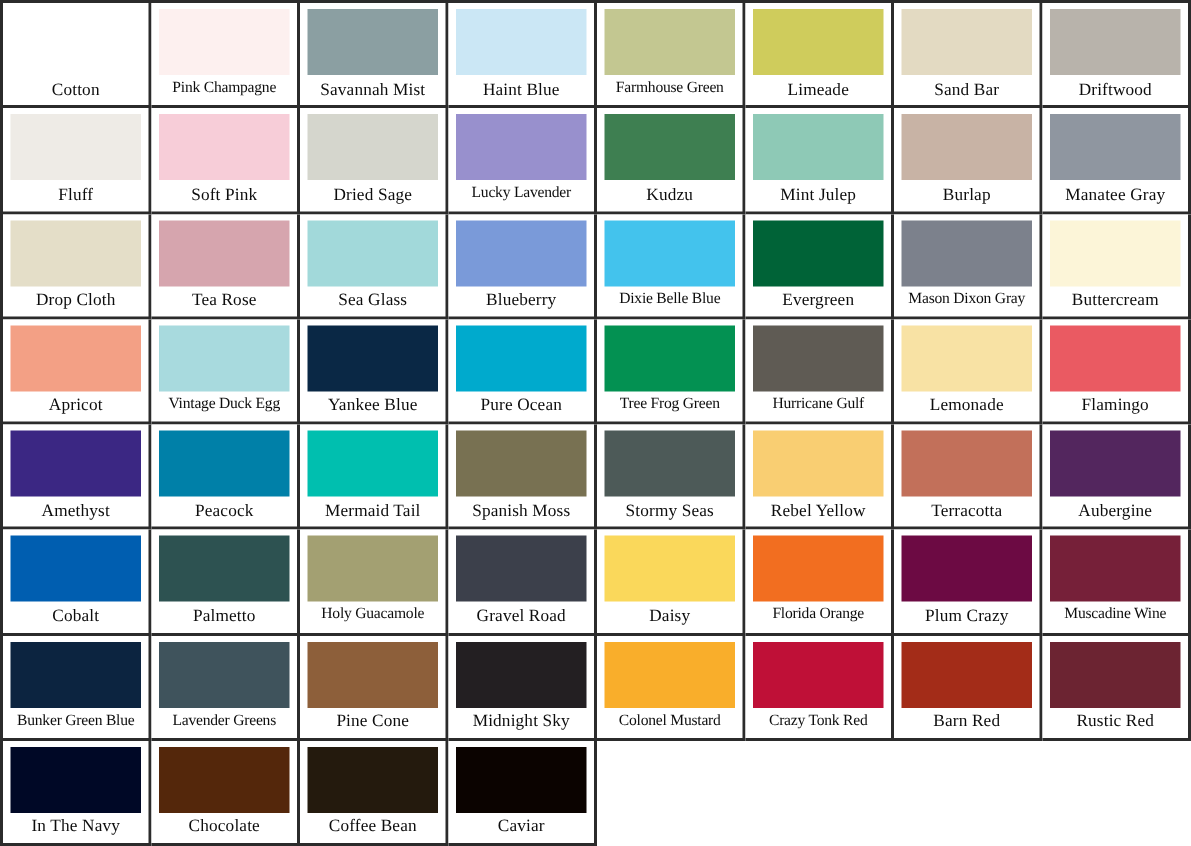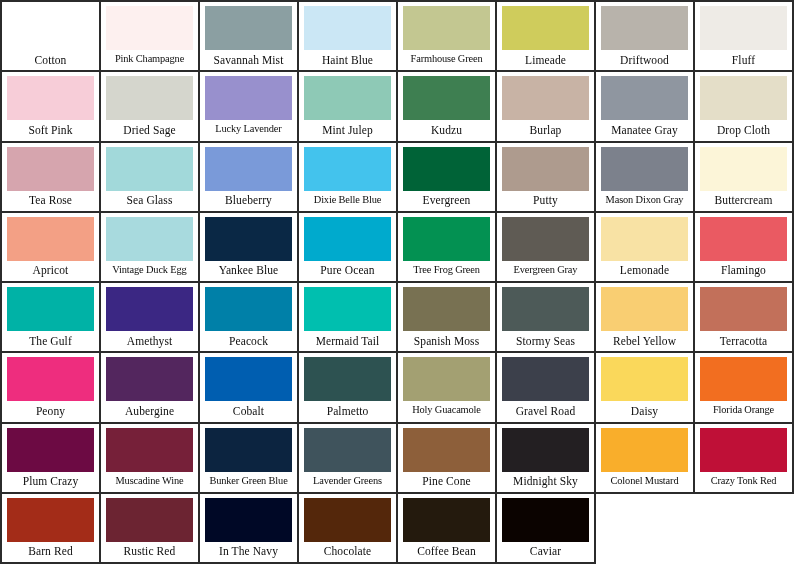--- a/index.html
+++ b/index.html
@@ -86,48 +86,52 @@
     </div>
     <div class="swatch-cell">
       <div class="swatch-chip" style="background-color: rgb(195, 199, 145);"></div>
       <div class="swatch-label tight">Farmhouse Green</div>
     </div>
     <div class="swatch-cell">
       <div class="swatch-chip" style="background-color: rgb(207, 204, 92);"></div>
       <div class="swatch-label">Limeade</div>
     </div>
     <div class="swatch-cell">
+      <div class="swatch-chip" style="background-color: rgb(227, 218, 194);"></div>
+      <div class="swatch-label">Sand Bar</div>
+    </div>
+    <div class="swatch-cell">
       <div class="swatch-chip" style="background-color: rgb(184, 179, 171);"></div>
       <div class="swatch-label">Driftwood</div>
     </div>
     <div class="swatch-cell">
       <div class="swatch-chip" style="background-color: rgb(238, 235, 230);"></div>
       <div class="swatch-label">Fluff</div>
     </div>
     <div class="swatch-cell">
       <div class="swatch-chip" style="background-color: rgb(247, 205, 216);"></div>
       <div class="swatch-label">Soft Pink</div>
     </div>
     <div class="swatch-cell">
       <div class="swatch-chip" style="background-color: rgb(213, 214, 205);"></div>
       <div class="swatch-label">Dried Sage</div>
     </div>
     <div class="swatch-cell">
       <div class="swatch-chip" style="background-color: rgb(152, 144, 205);"></div>
       <div class="swatch-label tight">Lucky Lavender</div>
     </div>
     <div class="swatch-cell">
+      <div class="swatch-chip" style="background-color: rgb(62, 127, 81);"></div>
+      <div class="swatch-label">Kudzu</div>
+    </div>
+    <div class="swatch-cell">
       <div class="swatch-chip" style="background-color: rgb(142, 201, 182);"></div>
       <div class="swatch-label">Mint Julep</div>
     </div>
     <div class="swatch-cell">
-      <div class="swatch-chip" style="background-color: rgb(62, 127, 81);"></div>
-      <div class="swatch-label">Kudzu</div>
-    </div>
-    <div class="swatch-cell">
       <div class="swatch-chip" style="background-color: rgb(200, 179, 165);"></div>
       <div class="swatch-label">Burlap</div>
     </div>
     <div class="swatch-cell">
       <div class="swatch-chip" style="background-color: rgb(143, 150, 160);"></div>
       <div class="swatch-label">Manatee Gray</div>
     </div>
     <div class="swatch-cell">
       <div class="swatch-chip" style="background-color: rgb(228, 222, 200);"></div>
       <div class="swatch-label">Drop Cloth</div>
@@ -146,24 +150,20 @@
     </div>
     <div class="swatch-cell">
       <div class="swatch-chip" style="background-color: rgb(67, 195, 237);"></div>
       <div class="swatch-label tight">Dixie Belle Blue</div>
     </div>
     <div class="swatch-cell">
       <div class="swatch-chip" style="background-color: rgb(0, 99, 55);"></div>
       <div class="swatch-label">Evergreen</div>
     </div>
     <div class="swatch-cell">
-      <div class="swatch-chip" style="background-color: rgb(174, 155, 142);"></div>
-      <div class="swatch-label">Putty</div>
-    </div>
-    <div class="swatch-cell">
       <div class="swatch-chip" style="background-color: rgb(124, 129, 140);"></div>
       <div class="swatch-label tight">Mason Dixon Gray</div>
     </div>
     <div class="swatch-cell">
       <div class="swatch-chip" style="background-color: rgb(252, 245, 216);"></div>
       <div class="swatch-label">Buttercream</div>
     </div>
     <div class="swatch-cell">
       <div class="swatch-chip" style="background-color: rgb(243, 160, 133);"></div>
       <div class="swatch-label">Apricot</div>
@@ -179,35 +179,31 @@
     <div class="swatch-cell">
       <div class="swatch-chip" style="background-color: rgb(0, 170, 205);"></div>
       <div class="swatch-label">Pure Ocean</div>
     </div>
     <div class="swatch-cell">
       <div class="swatch-chip" style="background-color: rgb(3, 145, 82);"></div>
       <div class="swatch-label tight">Tree Frog Green</div>
     </div>
     <div class="swatch-cell">
       <div class="swatch-chip" style="background-color: rgb(95, 91, 84);"></div>
-      <div class="swatch-label tight">Evergreen Gray</div>
+      <div class="swatch-label tight">Hurricane Gulf</div>
     </div>
     <div class="swatch-cell">
       <div class="swatch-chip" style="background-color: rgb(248, 226, 164);"></div>
       <div class="swatch-label">Lemonade</div>
     </div>
     <div class="swatch-cell">
       <div class="swatch-chip" style="background-color: rgb(234, 90, 98);"></div>
       <div class="swatch-label">Flamingo</div>
     </div>
     <div class="swatch-cell">
-      <div class="swatch-chip" style="background-color: rgb(0, 178, 166);"></div>
-      <div class="swatch-label">The Gulf</div>
-    </div>
-    <div class="swatch-cell">
       <div class="swatch-chip" style="background-color: rgb(59, 39, 131);"></div>
       <div class="swatch-label">Amethyst</div>
     </div>
     <div class="swatch-cell">
       <div class="swatch-chip" style="background-color: rgb(0, 128, 168);"></div>
       <div class="swatch-label">Peacock</div>
     </div>
     <div class="swatch-cell">
       <div class="swatch-chip" style="background-color: rgb(0, 191, 175);"></div>
       <div class="swatch-label">Mermaid Tail</div>
@@ -220,24 +216,20 @@
       <div class="swatch-chip" style="background-color: rgb(77, 90, 88);"></div>
       <div class="swatch-label">Stormy Seas</div>
     </div>
     <div class="swatch-cell">
       <div class="swatch-chip" style="background-color: rgb(249, 206, 114);"></div>
       <div class="swatch-label">Rebel Yellow</div>
     </div>
     <div class="swatch-cell">
       <div class="swatch-chip" style="background-color: rgb(194, 112, 90);"></div>
       <div class="swatch-label">Terracotta</div>
-    </div>
-    <div class="swatch-cell">
-      <div class="swatch-chip" style="background-color: rgb(238, 45, 126);"></div>
-      <div class="swatch-label">Peony</div>
     </div>
     <div class="swatch-cell">
       <div class="swatch-chip" style="background-color: rgb(83, 38, 94);"></div>
       <div class="swatch-label">Aubergine</div>
     </div>
     <div class="swatch-cell">
       <div class="swatch-chip" style="background-color: rgb(0, 94, 176);"></div>
       <div class="swatch-label">Cobalt</div>
     </div>
     <div class="swatch-cell">

